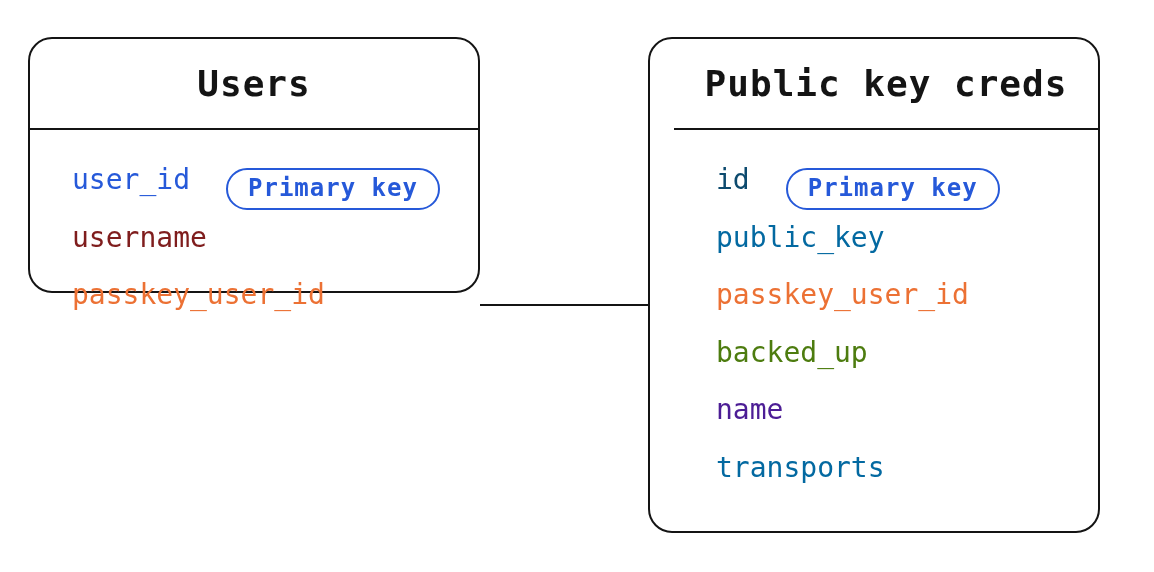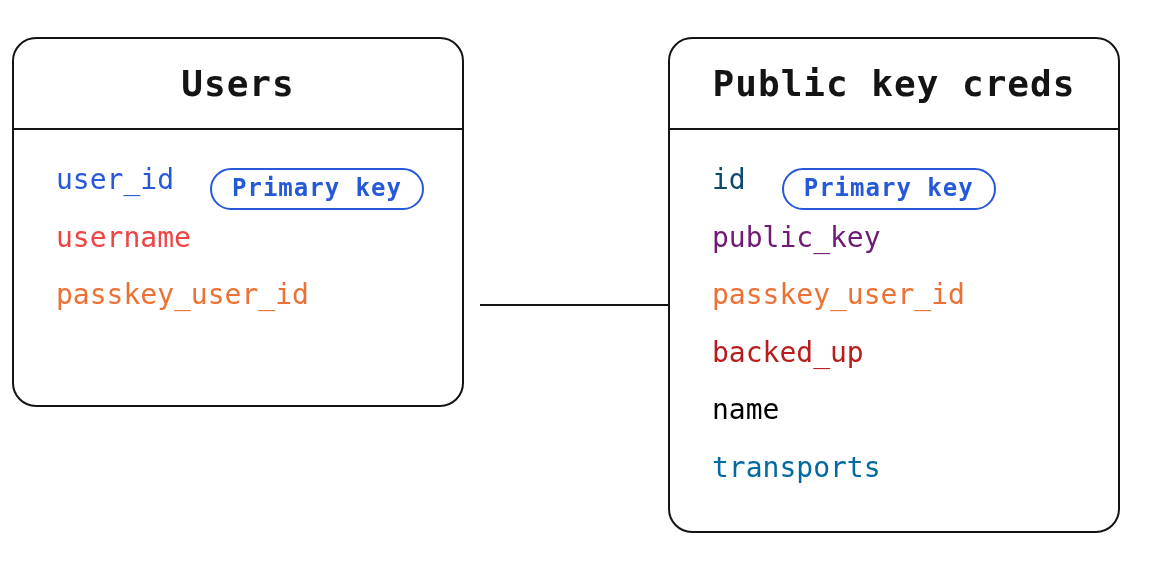--- a/index.html
+++ b/index.html
@@ -11,22 +11,22 @@
     font-family: "DejaVu Sans Mono", monospace;
     overflow: hidden;
   }
   .entity {
     position: absolute;
     box-sizing: border-box;
     background: #ffffff;
     border: 2px solid #141414;
     border-radius: 24px;
   }
-  .entity-users  { left: 12px;  top: 37px; width: 452px; height: 370px; }
-  .entity-creds  { left: 668px; top: 37px; width: 452px; height: 496px; }
+  .entity-users  { left: 28px;  top: 37px; width: 452px; height: 256px; }
+  .entity-creds  { left: 648px; top: 37px; width: 452px; height: 496px; padding-left: 24px; }
   .entity-title {
     height: 89px;
     display: flex;
     align-items: center;
     justify-content: center;
     border-bottom: 2px solid #141414;
     font-weight: bold;
     font-size: 36px;
     letter-spacing: 1px;
     color: #141414;
@@ -68,48 +68,48 @@
 <div class="canvas">
 
   <div class="entity entity-users">
     <div class="entity-title">Users</div>
     <div class="fields">
         <div class="field-row">
           <span class="field-name" style="color: rgb(38, 89, 217);">user_id</span>
           <span class="pk-badge">Primary key</span>
         </div>
         <div class="field-row">
-          <span class="field-name" style="color: #ef4444;">username</span>
+          <span class="field-name" style="color: #7f1d1d;">username</span>
         </div>
         <div class="field-row">
           <span class="field-name" style="color: rgb(236, 113, 52);">passkey_user_id</span>
         </div>
       </div>
   </div>
 
   <div class="connector"></div>
 
   <div class="entity entity-creds">
     <div class="entity-title">Public key creds</div>
     <div class="fields">
         <div class="field-row">
           <span class="field-name" style="color: #0c4a6e;">id</span>
           <span class="pk-badge">Primary key</span>
         </div>
         <div class="field-row">
-          <span class="field-name" style="color: #701a75;">public_key</span>
+          <span class="field-name" style="color: #0369a1;">public_key</span>
         </div>
         <div class="field-row">
           <span class="field-name" style="color: rgb(236, 113, 52);">passkey_user_id</span>
         </div>
         <div class="field-row">
-          <span class="field-name" style="color: #b91c1c;">backed_up</span>
+          <span class="field-name" style="color: #4d7c0f;">backed_up</span>
         </div>
         <div class="field-row">
-          <span class="field-name" style="color: #000000;">name</span>
+          <span class="field-name" style="color: #4c1d95;">name</span>
         </div>
         <div class="field-row">
           <span class="field-name" style="color: #0369a1;">transports</span>
         </div>
       </div>
   </div>
 
 </div>
 
 </body></html>

